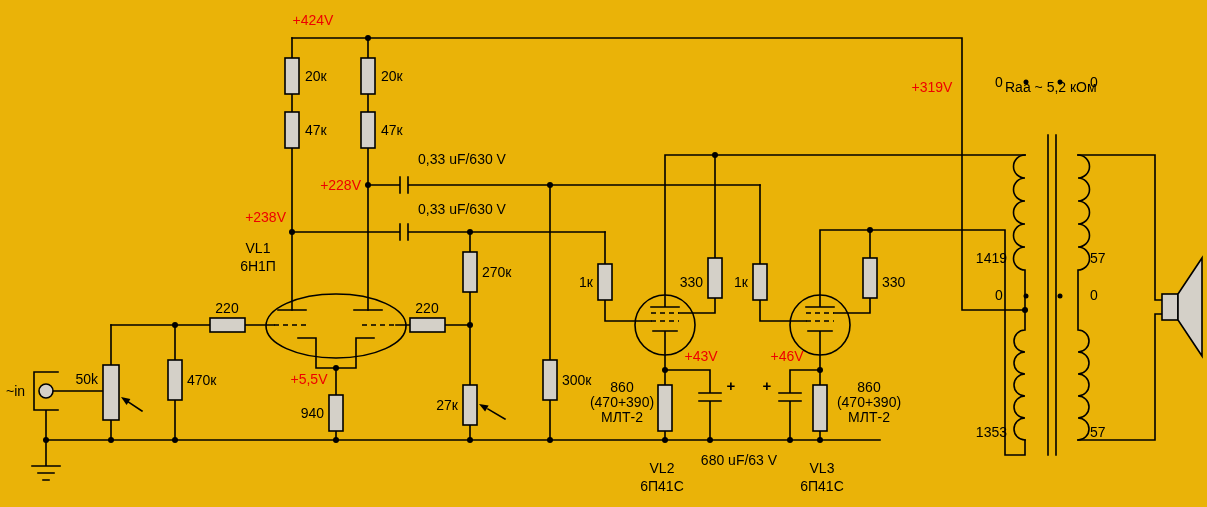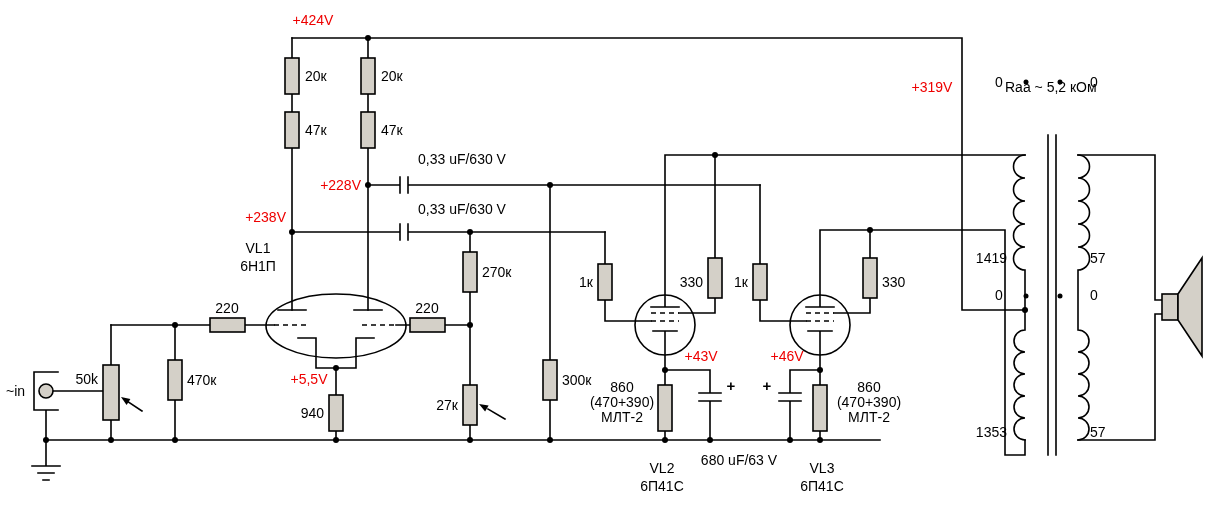--- a/index.html
+++ b/index.html
@@ -1,17 +1,17 @@
 <!DOCTYPE html>
 <html><head>
 <meta charset="utf-8">
 <style>
   html,body{margin:0;padding:0;}
   body{background:#888;}
-  #stage{width:1207px;height:507px;background:#ffffff;position:relative;overflow:hidden;text-align:center;}
+  #stage{width:1207px;height:507px;background:#eab308;position:relative;overflow:hidden;text-align:center;}
   svg{display:block;}
   .w{stroke:#000;stroke-width:1.6;fill:none;stroke-linecap:square;}
   .dash{stroke:#000;stroke-width:1.6;fill:none;stroke-dasharray:5 4;}
   .box{stroke:#000;stroke-width:1.6;fill:#d4d0c8;}
   .env{stroke:#000;stroke-width:1.6;fill:none;}
   .fillbg{stroke:#000;stroke-width:1.6;fill:#d4d0c8;}
   .dot{fill:#000;stroke:none;}
   .head{fill:#000;stroke:none;}
   text{font-family:"Liberation Sans","DejaVu Sans",sans-serif;font-size:14px;fill:#000;}
   .red{fill:#ee0000;}

